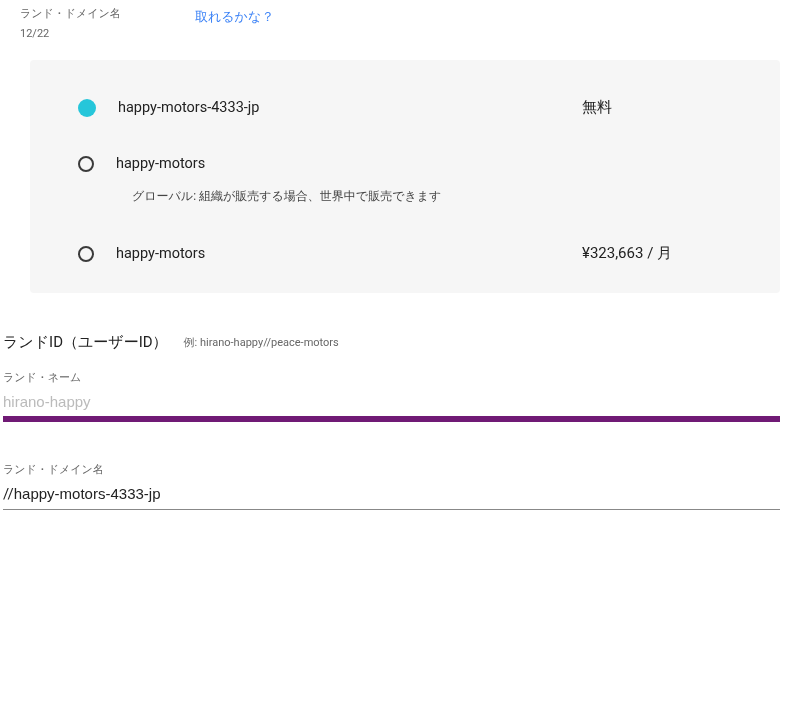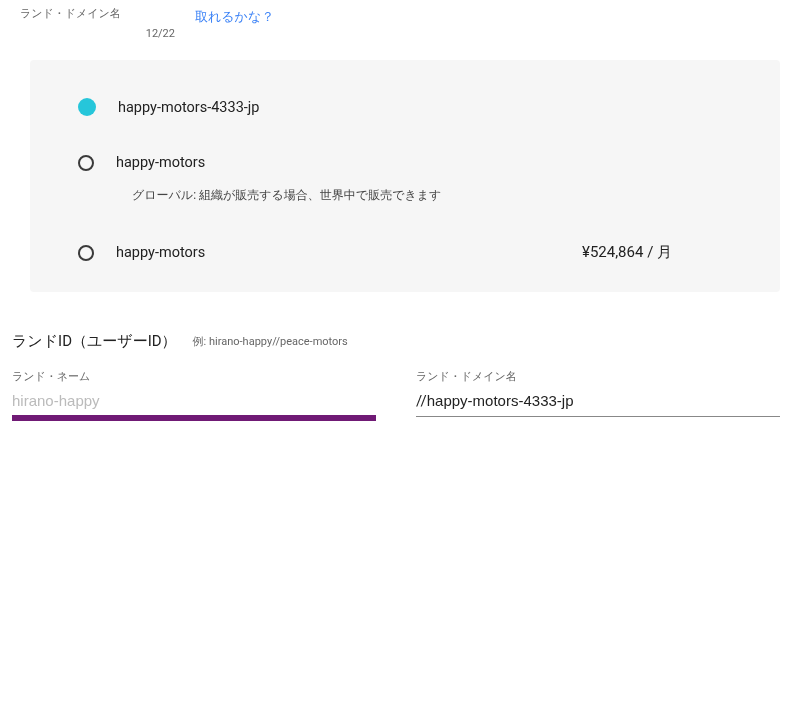--- a/index.html
+++ b/index.html
@@ -31,21 +31,21 @@
       border: none;
       border-bottom: 2px solid #2e9b3f;
       background: transparent;
       font-size: 15px;
       padding: 4px 0 6px 0;
       outline: none;
       color: #222;
     }
     .domain-input::selection { background: #accef7; }
     .counter {
-      text-align: right;
+      text-align: left;
       font-size: 11px;
       color: #666;
       margin-top: 6px;
     }
     .check-link {
       color: #3b82f6;
       font-size: 13px;
       padding-bottom: 14px;
       cursor: pointer;
     }
@@ -90,39 +90,40 @@
       min-width: 150px;
     }
     .opt-desc {
       margin-top: 14px;
       margin-left: 54px;
       font-size: 12px;
       color: #444;
       line-height: 1.7;
     }
     .bottom-section {
-      padding: 40px 20px 0 12px;
+      padding: 40px 20px 0 3px;
     }
     .section-head {
       display: flex;
       align-items: center;
       gap: 16px;
     }
     .section-title {
       font-size: 15px;
       color: #222;
     }
     .section-example {
       font-size: 11px;
       color: #666;
     }
     .bottom-fields {
       display: flex;
       gap: 40px;
       margin-top: 18px;
+      flex-direction: column;
     }
     .field {
       flex: 1;
     }
     .field-label {
       font-size: 11px;
       color: #666;
       display: block;
       margin-bottom: 4px;
     }
@@ -158,34 +159,35 @@
     <div class="counter">12/22</div>
   </div>
   <div class="check-link">取れるかな？</div>
 </div>
 
 <div class="options-card" id="options-container">
     <div class="option">
       <div class="option-row">
         <div class="radio selected"></div>
         <div class="opt-name">happy-motors-4333-jp</div>
+        <div class="opt-price">無料</div>
       </div>
     </div>
     <div class="option">
       <div class="option-row">
         <div class="radio"></div>
         <div class="opt-name">happy-motors</div>
       </div>
       <div class="opt-desc">グローバル: 組織が販売する場合、世界中で販売できます</div>
     </div>
     <div class="option">
       <div class="option-row">
         <div class="radio"></div>
         <div class="opt-name">happy-motors</div>
-        <div class="opt-price">¥524,864 / 月</div>
+        <div class="opt-price">¥323,663 / 月</div>
       </div>
     </div>
   </div>
 
 <div class="bottom-section">
   <div class="section-head">
     <div class="section-title">ランドID（ユーザーID）</div>
     <div class="section-example">例: hirano-happy//peace-motors</div>
   </div>
   <div class="bottom-fields">

